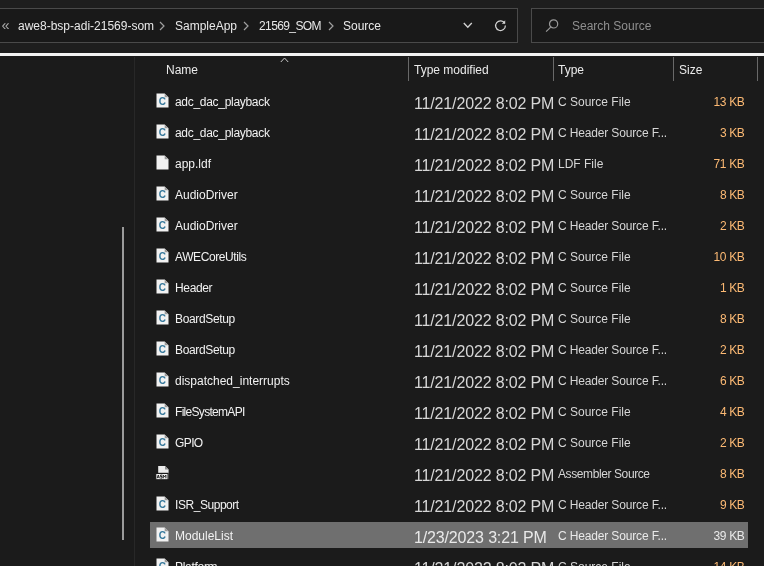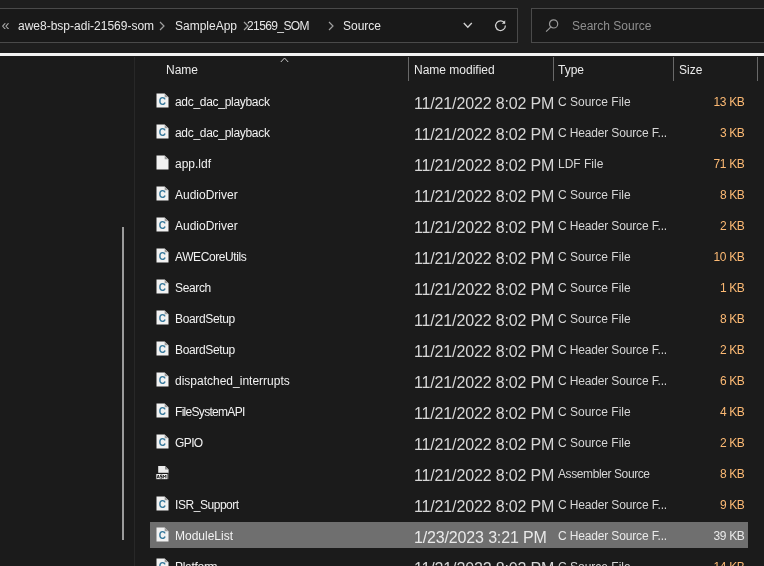--- a/index.html
+++ b/index.html
@@ -37,21 +37,21 @@
   <div class="bar-box" id="addr"></div>
   <div class="abs" style="left:1.5px;top:16.5px;color:#aaaaaa;font-size:14.5px;">«</div>
   <div class="abs crumb" style="left:18px;top:19px;text-align:center;">awe8-bsp-adi-21569-som</div>
   <svg class="abs" style="left:158px;top:21px" width="8" height="10">
       <path d="M2 1 L6 5 L2 9" stroke="#a0a0a0" stroke-width="1.2" fill="none"></path>
     </svg>
   <div class="abs crumb" style="left:175px;top:19px;">SampleApp</div>
   <svg class="abs" style="left:242px;top:21px" width="8" height="10">
       <path d="M2 1 L6 5 L2 9" stroke="#a0a0a0" stroke-width="1.2" fill="none"></path>
     </svg>
-  <div class="abs crumb" style="left:247px;top:19px;letter-spacing:-0.6px;">21569_SOM</div>
+  <div class="abs crumb" style="left:259px;top:19px;letter-spacing:-0.6px;">21569_SOM</div>
   <svg class="abs" style="left:327px;top:21px" width="8" height="10">
       <path d="M2 1 L6 5 L2 9" stroke="#a0a0a0" stroke-width="1.2" fill="none"></path>
     </svg>
   <div class="abs crumb" style="left:343px;top:19px;">Source</div>
 
   <svg class="abs" style="left:462.5px;top:21.5px" width="10" height="7">
       <path d="M0.8 1 L4.8 5.2 L8.8 1" stroke="#d2d2d2" stroke-width="1.35" fill="none"></path>
     </svg>
 
   <svg class="abs" style="left:494px;top:19px" width="13" height="13" viewBox="0 0 16 16">
@@ -65,21 +65,21 @@
     <path d="M5.7 9.1 L1.1 13.7" stroke="#9a9a9a" stroke-width="1.2" fill="none"></path>
   </svg>
   <div class="abs" style="left:572px;top:19px;color:#8f8f8f;font-size:12px;">Search Source</div>
 
   <div class="abs" style="left:0;top:53.4px;width:764px;height:2.9px;background:#f3f3f3;"></div>
 
   <div class="abs" style="left:134px;top:57px;width:1px;height:509px;background:#282828;"></div>
   <div class="abs" style="left:122px;top:227px;width:2px;height:313px;background:#9b9b9b;"></div>
 
   <div class="hdrtxt" style="left:166px;">Name</div>
-  <div class="hdrtxt" style="left:414px;">Name modified</div>
+  <div class="hdrtxt" style="left:414px;">Type modified</div>
   <div class="hdrtxt" style="left:558px;">Type</div>
   <div class="hdrtxt" style="left:679px;">Size</div>
   <svg class="abs" style="left:280px;top:56.5px" width="9" height="6">
       <path d="M0.8 5 L4.5 1 L8.2 5" stroke="#cccccc" stroke-width="1" fill="none"></path>
     </svg>
   <div class="vdiv" style="left:408px;"></div>
   <div class="vdiv" style="left:553px;"></div>
   <div class="vdiv" style="left:673px;"></div>
   <div class="vdiv" style="left:757px;"></div>
 
@@ -147,21 +147,21 @@
     <div class="dt">11/21/2022 8:02 PM</div>
     <div class="ty">C Source File</div>
     <div class="sz">10 KB</div>
   </div>
   <div class="row" style="top:271.5px;">
     <svg class="icon" width="13" height="15">
         <path d="M0.5 0.5 H8.7 L12.5 4.3 V14.5 H0.5 Z" fill="#f2f2f2"></path>
         <path d="M8.7 0.5 L12.5 4.3 H8.7 Z" fill="#9a9a9a"></path>
         <text x="6.4" y="11.6" text-anchor="middle" font-size="10" font-weight="bold" fill="#37799c" font-family="Liberation Sans">C</text>
       </svg>
-    <div class="nm" style="letter-spacing:-0.35px;">Search</div>
+    <div class="nm" style="letter-spacing:-0.35px;">Header</div>
     <div class="dt">11/21/2022 8:02 PM</div>
     <div class="ty">C Source File</div>
     <div class="sz">1 KB</div>
   </div>
   <div class="row" style="top:302.5px;">
     <svg class="icon" width="13" height="15">
         <path d="M0.5 0.5 H8.7 L12.5 4.3 V14.5 H0.5 Z" fill="#f2f2f2"></path>
         <path d="M8.7 0.5 L12.5 4.3 H8.7 Z" fill="#9a9a9a"></path>
         <text x="6.4" y="11.6" text-anchor="middle" font-size="10" font-weight="bold" fill="#37799c" font-family="Liberation Sans">C</text>
       </svg>

